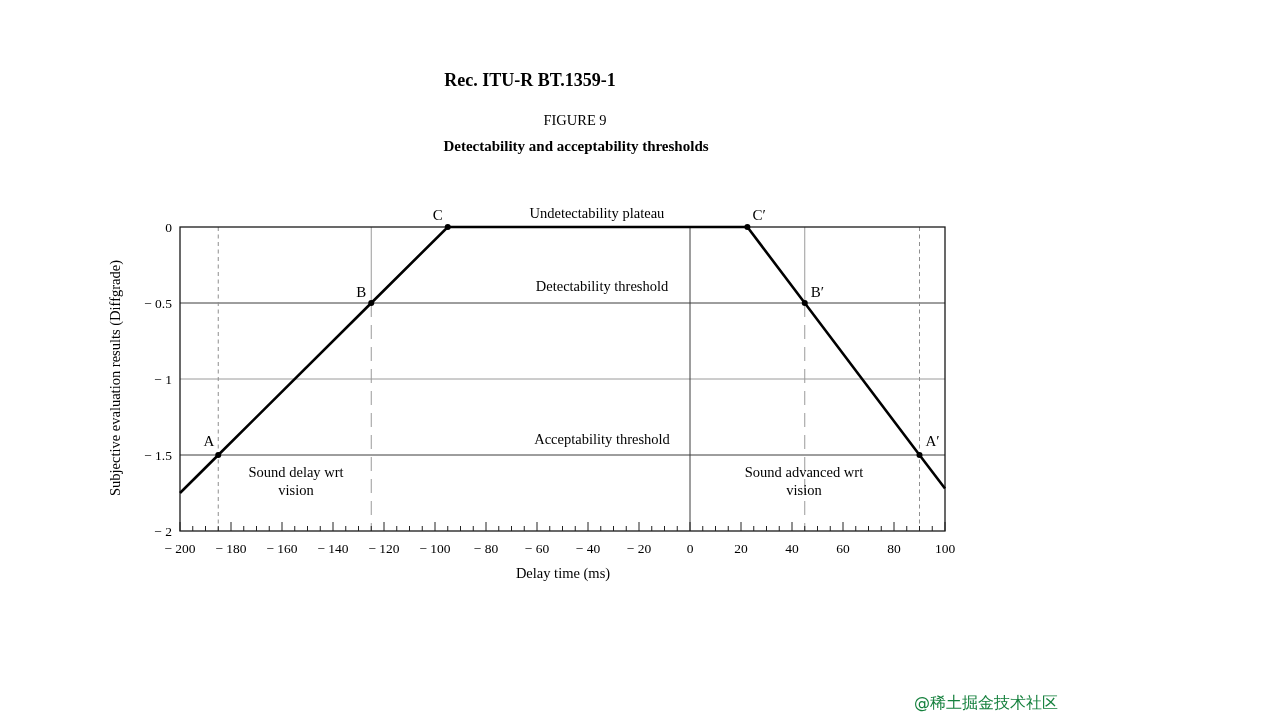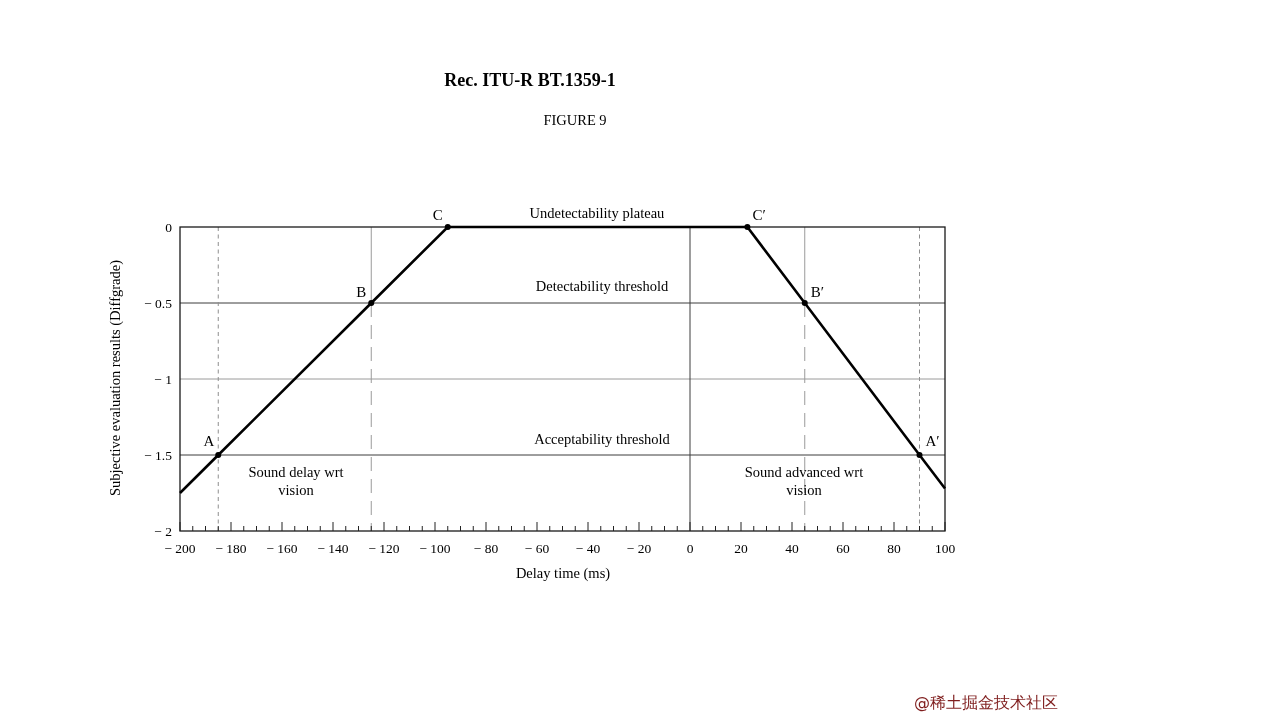--- a/index.html
+++ b/index.html
@@ -2,31 +2,32 @@
 <html><head>
 <meta charset="utf-8">
 <style>
   html,body{margin:0;padding:0;background:#ffffff;}
   #page{position:relative;width:1062px;height:720px;background:#ffffff;overflow:hidden;
         font-family:"Liberation Serif", serif;color:#000;}
   .heading{position:absolute;transform:translateX(-50%);white-space:nowrap;}
   #doc-heading{left:530px;top:70px;font-size:18px;font-weight:bold;}
   #figure-label{left:575px;top:112px;font-size:14.5px;}
   #figure-title{left:576px;top:138px;font-size:15px;font-weight:bold;}
-  #watermark{position:absolute;right:4px;top:693px;font-size:16px;color:#7f1d1d;
+  #watermark{position:absolute;right:4px;top:693px;font-size:16px;color:#15803d;
              font-family:"DejaVu Sans", sans-serif;}
   svg{position:absolute;left:0;top:0;}
   text{font-family:"Liberation Serif", serif;fill:#000;}
 </style>
 </head>
 <body>
 
 <div id="page">
   <div id="doc-heading" class="heading">Rec. ITU-R BT.1359-1</div>
   <div id="figure-label" class="heading">FIGURE 9</div>
+  <div id="figure-title" class="heading">Detectability and acceptability thresholds</div>
 
   <svg id="chart" width="1280" height="720" viewBox="0 0 1280 720">
       <line x1="180" y1="303" x2="945" y2="303" stroke="#3c3c3c" stroke-width="1"></line>
       <line x1="180" y1="379" x2="945" y2="379" stroke="#9a9a9a" stroke-width="1"></line>
       <line x1="180" y1="455" x2="945" y2="455" stroke="#3c3c3c" stroke-width="1"></line>
       <line x1="690" y1="227" x2="690" y2="531" stroke="#3c3c3c" stroke-width="1"></line>
       <line x1="371.25" y1="227" x2="371.25" y2="303" stroke="#9a9a9a" stroke-width="1"></line>
       <line x1="371.25" y1="303" x2="371.25" y2="531" stroke="#9a9a9a" stroke-width="1" stroke-dasharray="14,8"></line>
       <line x1="804.75" y1="227" x2="804.75" y2="303" stroke="#9a9a9a" stroke-width="1"></line>
       <line x1="804.75" y1="303" x2="804.75" y2="531" stroke="#9a9a9a" stroke-width="1" stroke-dasharray="14,8"></line>

